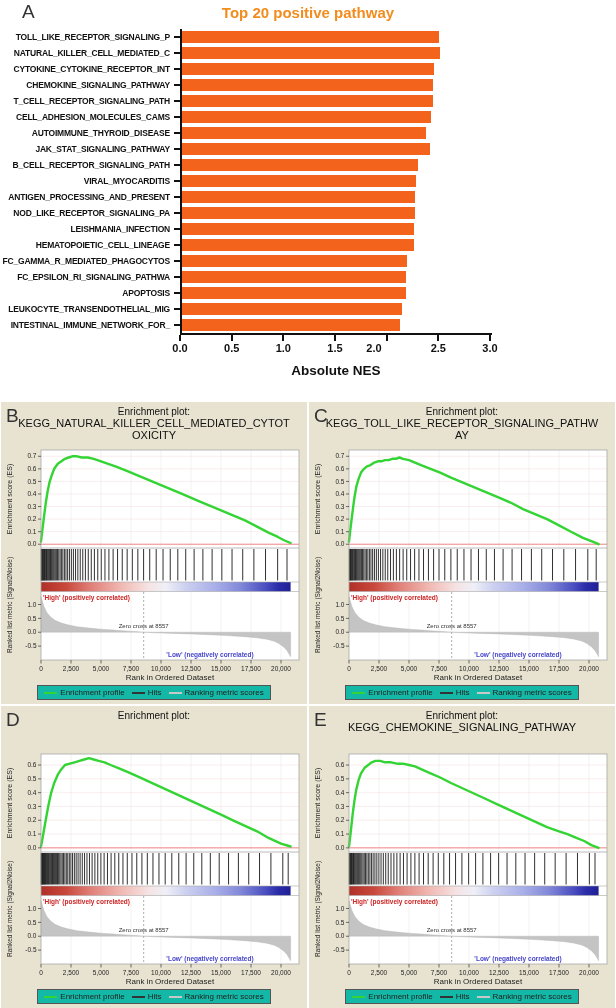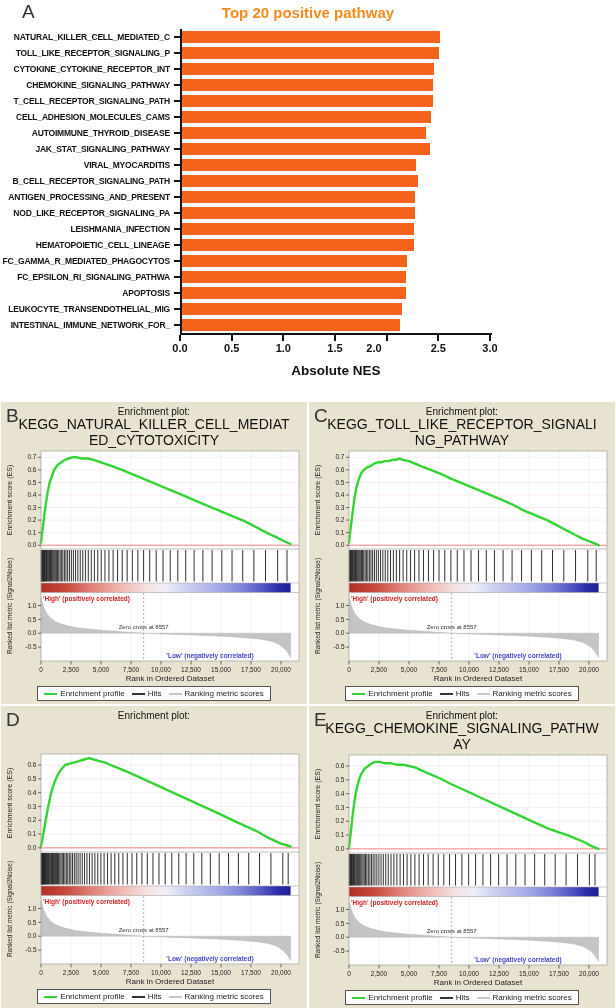--- a/index.html
+++ b/index.html
@@ -20,46 +20,46 @@
   .pa-tick{position:absolute;top:0;width:2px;height:6px;background:#111;transform:translateX(-1px);}
   .pa-tick-label{position:absolute;top:7px;transform:translateX(-50%);font-size:11px;font-weight:bold;color:#111;}
   .pa-xlabel{margin-left:180px;width:312px;text-align:center;font-size:13.5px;font-weight:bold;color:#111;}
 
   
   .gsea-grid{display:grid;grid-template-columns:306px 306px;grid-auto-rows:302px;gap:2px;margin-top:2px;margin-left:1px;}
   .gsea-cell{position:relative;overflow:hidden;}
   .gsea-letter{position:absolute;top:3px;left:5px;font-size:19px;color:#333;}
   .gsea-header{min-height:41px;text-align:center;font-weight:normal;color:#111;padding-top:4px;}
   .gh-l1{font-size:10px;}
-  .gh-l2{font-size:14px;line-height:1.12;word-break:break-all;padding:0 16px;}
+  .gh-l2{font-size:11px;line-height:1.12;word-break:break-all;padding:0 16px;}
   .gsea-svg{display:block;margin:1px auto 0;}
-  .legend-box{width:fit-content;margin:1px auto 0;border:1px solid #555;background:#ffffff;display:flex;align-items:center;gap:7px;padding:2px 6px;font-size:8px;color:#222;white-space:nowrap;}
+  .legend-box{width:fit-content;margin:1px auto 0;border:1px solid #555;background:#14b8a6;display:flex;align-items:center;gap:7px;padding:2px 6px;font-size:8px;color:#222;white-space:nowrap;}
   .legend-item{display:flex;align-items:center;gap:3px;}
   .legend-swatch{width:13px;height:2px;display:inline-block;}
 </style>
 </head>
 <body>
 
 <div class="figure">
   <section class="panel-a">
     <div class="pa-letter">A</div>
     <div class="pa-title" id="paTitle" style="color: rgb(242, 140, 30);">Top 20 positive pathway</div>
     <div class="pa-chart" id="barArea">
         <div class="pa-axis-v"></div>
         <div class="bar-row">
+          <div class="bar-label">TOLL_LIKE_RECEPTOR_SIGNALING_P</div>
+          <span class="cat-tick"></span>
+          <div class="bar" title="TOLL_LIKE_RECEPTOR_SIGNALING_P : 2.51" style="background: rgb(244, 99, 28); width: 259.4px;"></div>
+        </div>
+        <div class="bar-row">
           <div class="bar-label">NATURAL_KILLER_CELL_MEDIATED_C</div>
           <span class="cat-tick"></span>
           <div class="bar" title="NATURAL_KILLER_CELL_MEDIATED_C : 2.52" style="background: rgb(244, 99, 28); width: 260.4px;"></div>
         </div>
         <div class="bar-row">
-          <div class="bar-label">TOLL_LIKE_RECEPTOR_SIGNALING_P</div>
-          <span class="cat-tick"></span>
-          <div class="bar" title="TOLL_LIKE_RECEPTOR_SIGNALING_P : 2.51" style="background: rgb(244, 99, 28); width: 259.4px;"></div>
-        </div>
-        <div class="bar-row">
           <div class="bar-label">CYTOKINE_CYTOKINE_RECEPTOR_INT</div>
           <span class="cat-tick"></span>
           <div class="bar" title="CYTOKINE_CYTOKINE_RECEPTOR_INT : 2.46" style="background: rgb(244, 99, 28); width: 254.2px;"></div>
         </div>
         <div class="bar-row">
           <div class="bar-label">CHEMOKINE_SIGNALING_PATHWAY</div>
           <span class="cat-tick"></span>
           <div class="bar" title="CHEMOKINE_SIGNALING_PATHWAY : 2.45" style="background: rgb(244, 99, 28); width: 253.2px;"></div>
         </div>
         <div class="bar-row">
@@ -76,28 +76,28 @@
           <div class="bar-label">AUTOIMMUNE_THYROID_DISEASE</div>
           <span class="cat-tick"></span>
           <div class="bar" title="AUTOIMMUNE_THYROID_DISEASE : 2.38" style="background: rgb(244, 99, 28); width: 245.9px;"></div>
         </div>
         <div class="bar-row">
           <div class="bar-label">JAK_STAT_SIGNALING_PATHWAY</div>
           <span class="cat-tick"></span>
           <div class="bar" title="JAK_STAT_SIGNALING_PATHWAY : 2.42" style="background: rgb(244, 99, 28); width: 250.1px;"></div>
         </div>
         <div class="bar-row">
+          <div class="bar-label">B_CELL_RECEPTOR_SIGNALING_PATH</div>
+          <span class="cat-tick"></span>
+          <div class="bar" title="B_CELL_RECEPTOR_SIGNALING_PATH : 2.3" style="background: rgb(244, 99, 28); width: 237.7px;"></div>
+        </div>
+        <div class="bar-row">
           <div class="bar-label">VIRAL_MYOCARDITIS</div>
           <span class="cat-tick"></span>
           <div class="bar" title="VIRAL_MYOCARDITIS : 2.28" style="background: rgb(244, 99, 28); width: 235.6px;"></div>
-        </div>
-        <div class="bar-row">
-          <div class="bar-label">B_CELL_RECEPTOR_SIGNALING_PATH</div>
-          <span class="cat-tick"></span>
-          <div class="bar" title="B_CELL_RECEPTOR_SIGNALING_PATH : 2.3" style="background: rgb(244, 99, 28); width: 237.7px;"></div>
         </div>
         <div class="bar-row">
           <div class="bar-label">ANTIGEN_PROCESSING_AND_PRESENT</div>
           <span class="cat-tick"></span>
           <div class="bar" title="ANTIGEN_PROCESSING_AND_PRESENT : 2.27" style="background: rgb(244, 99, 28); width: 234.6px;"></div>
         </div>
         <div class="bar-row">
           <div class="bar-label">NOD_LIKE_RECEPTOR_SIGNALING_PA</div>
           <span class="cat-tick"></span>
           <div class="bar" title="NOD_LIKE_RECEPTOR_SIGNALING_PA : 2.27" style="background: rgb(244, 99, 28); width: 234.6px;"></div>

